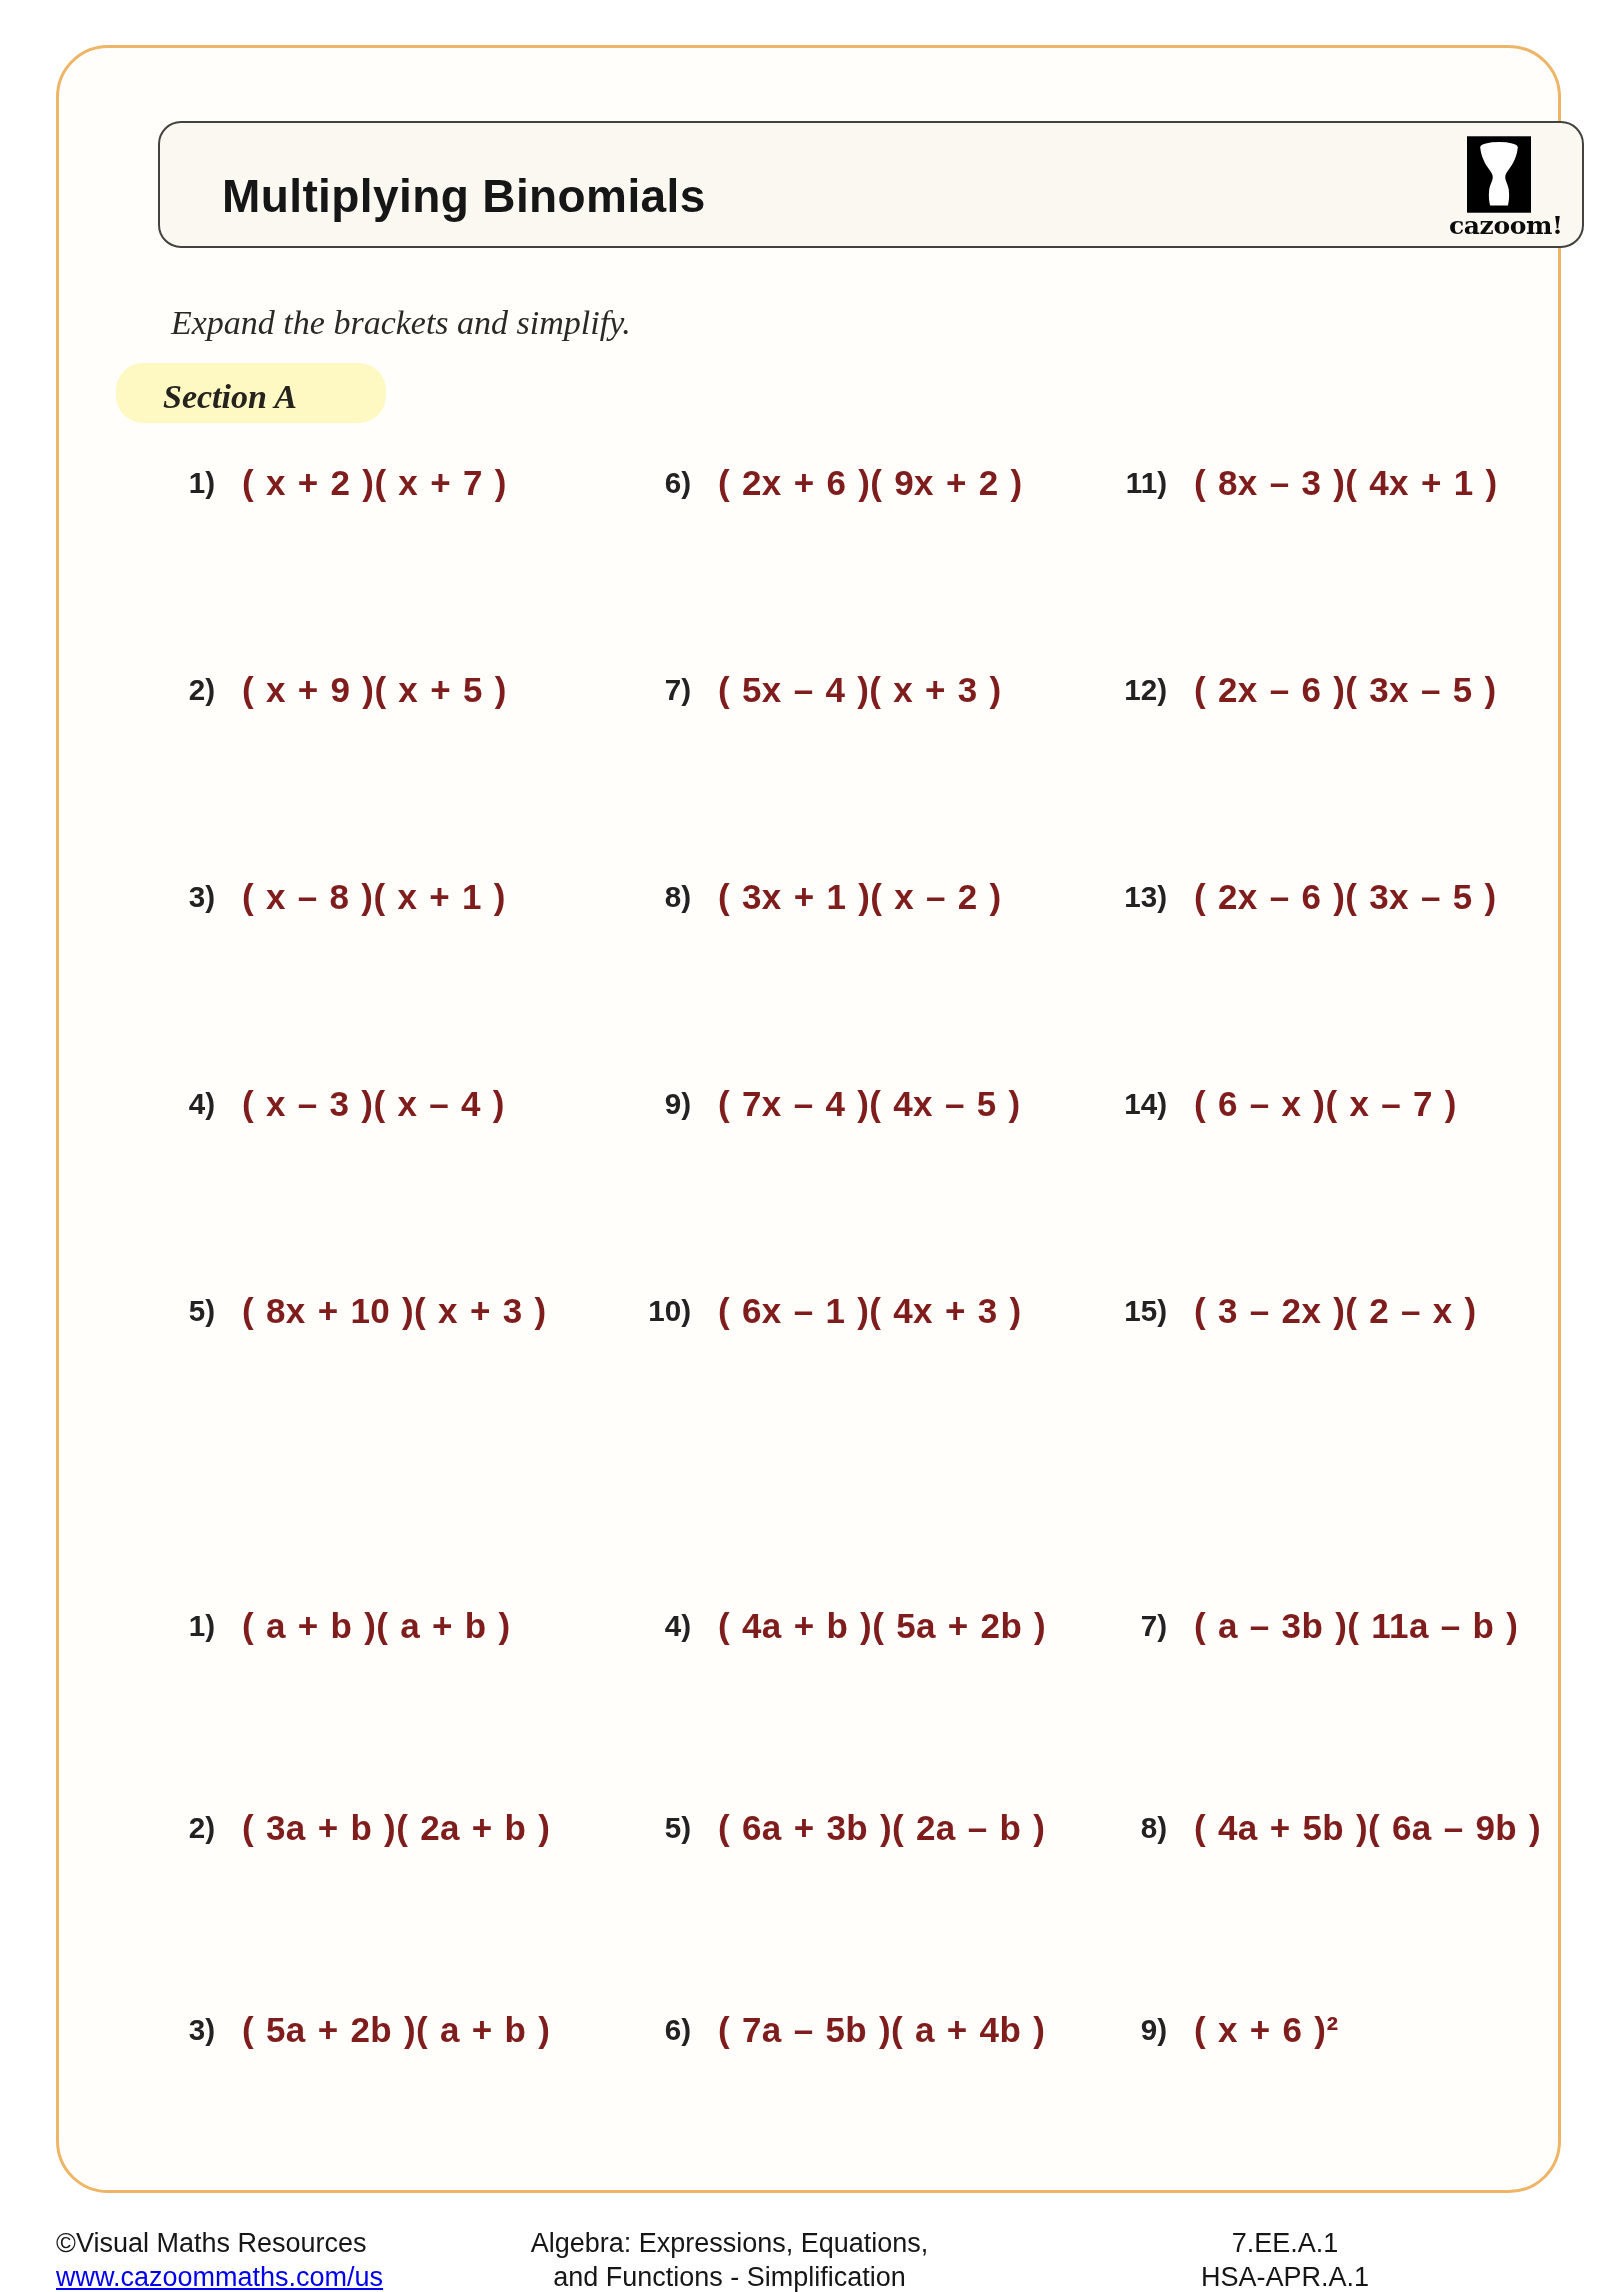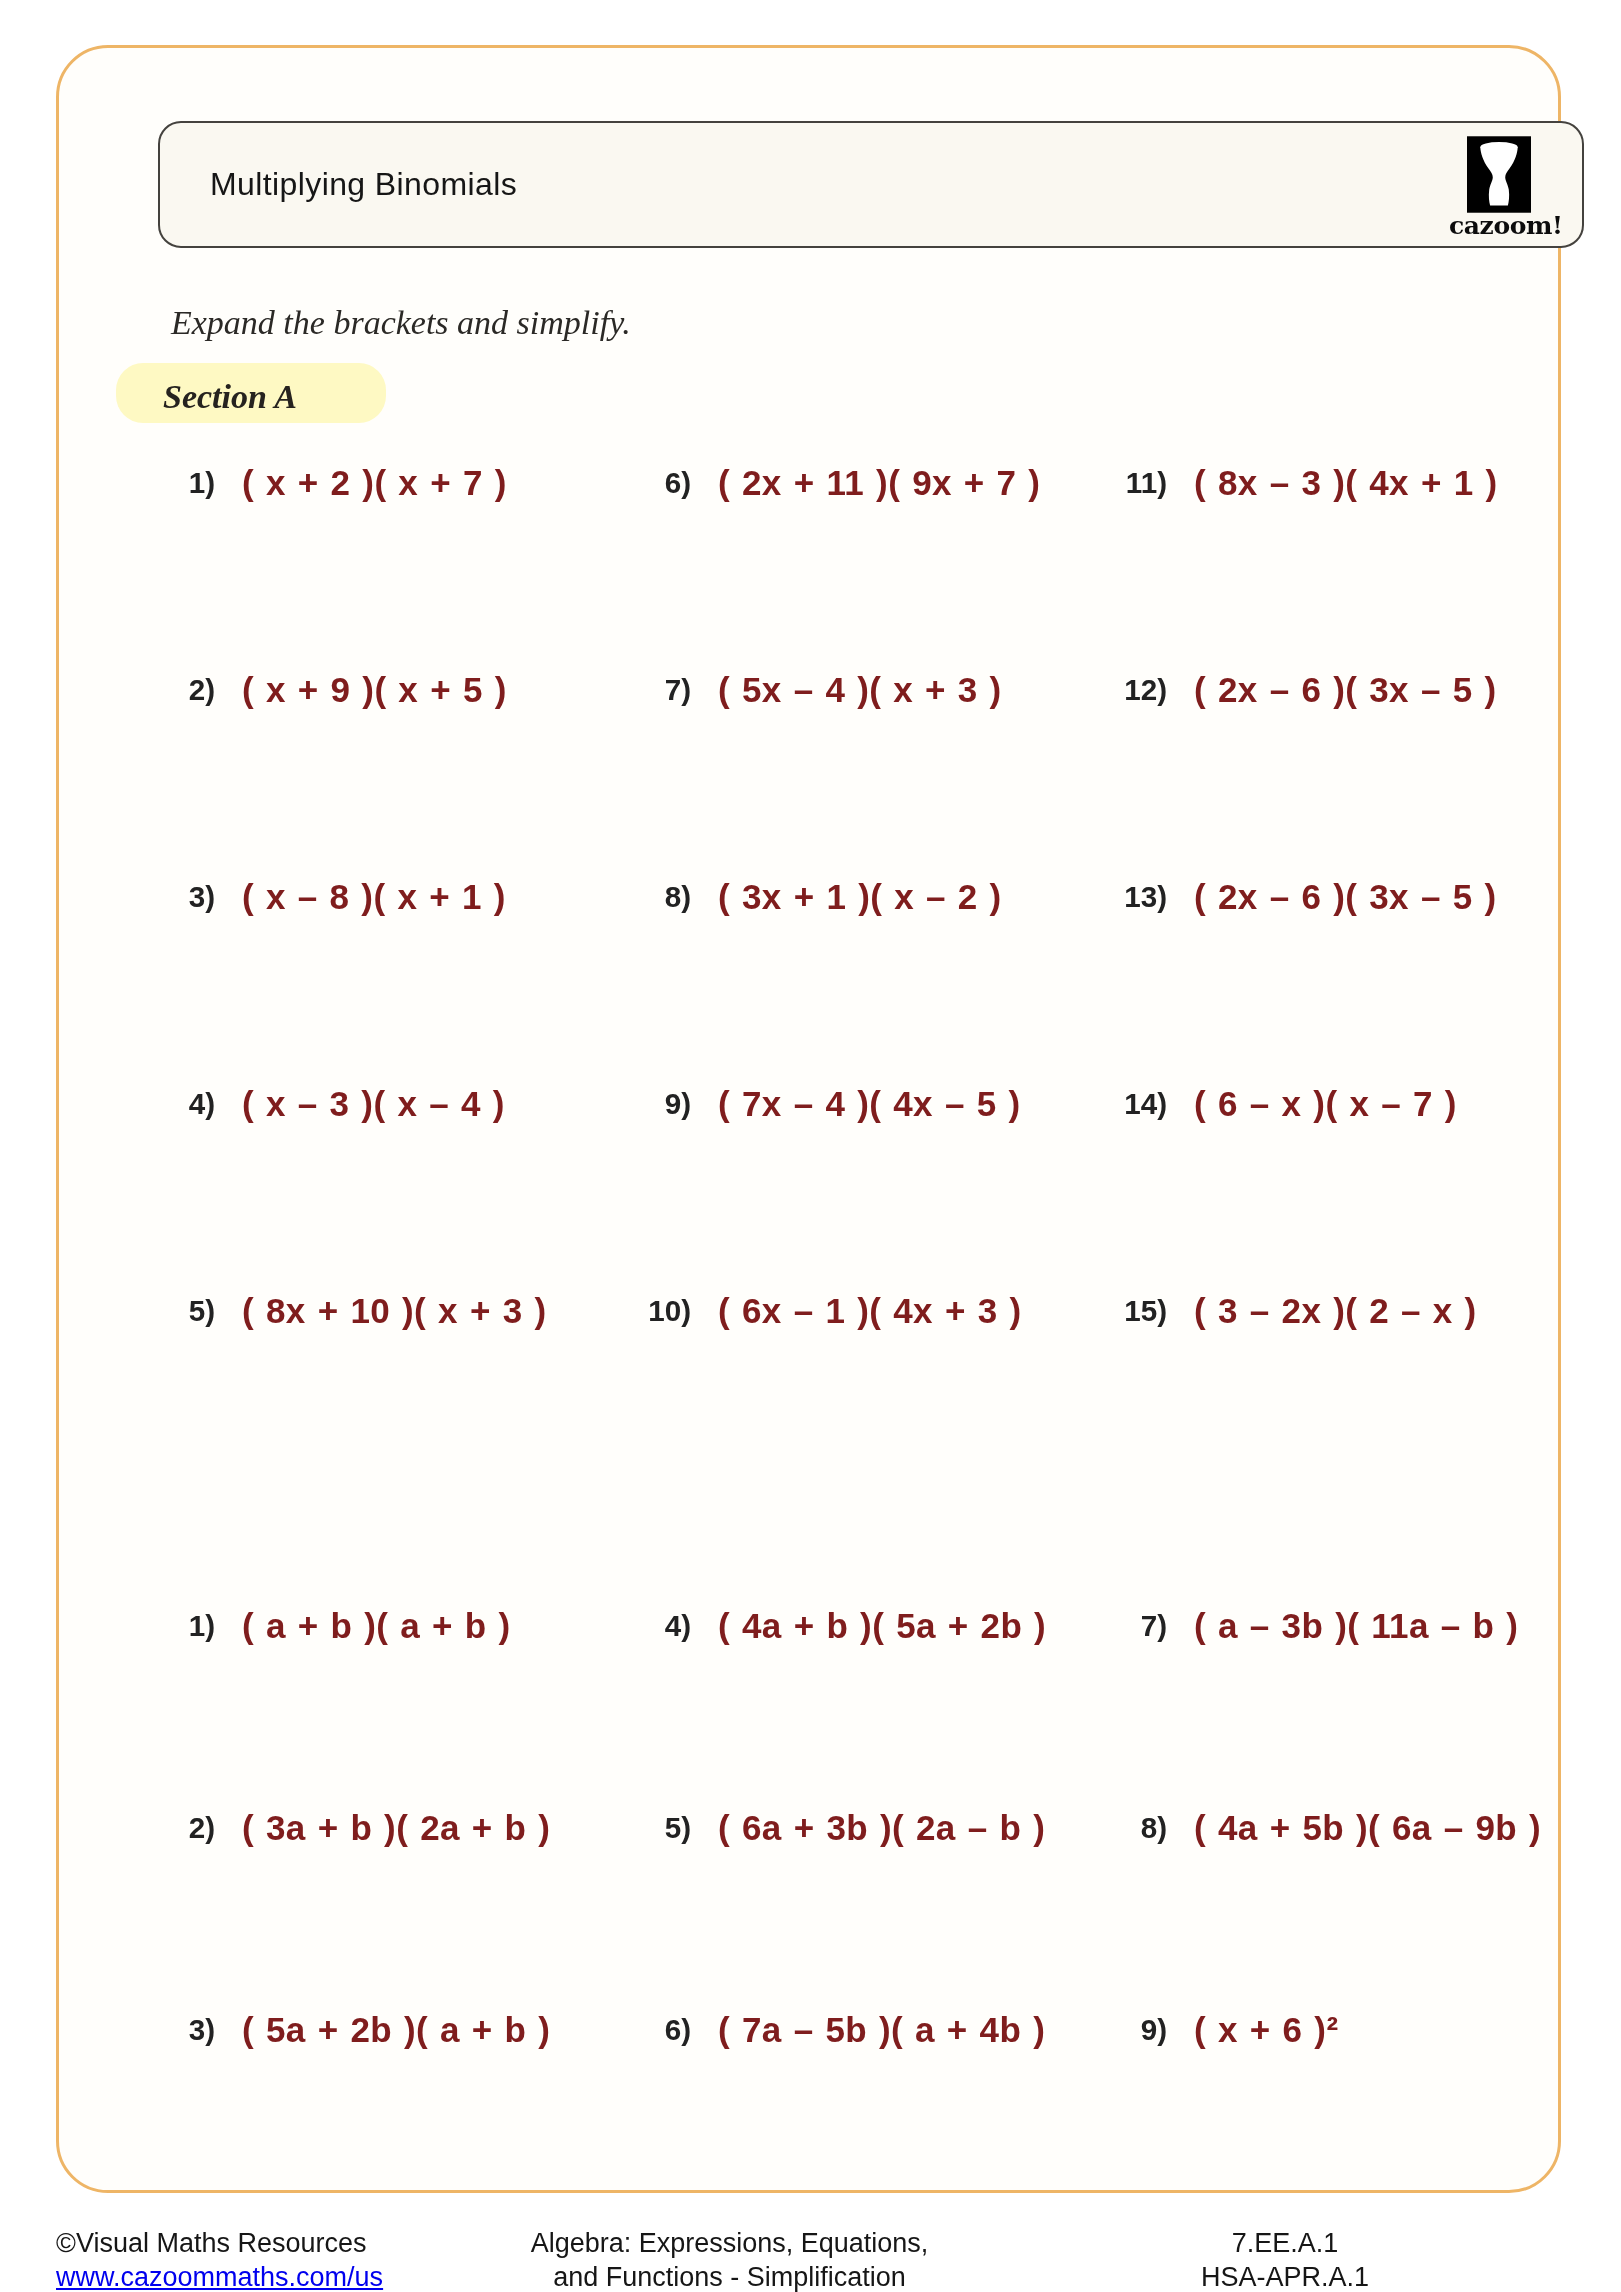--- a/index.html
+++ b/index.html
@@ -28,27 +28,27 @@
   .title-box{
     position:absolute;
     left:99px;top:73px;
     width:1426px;height:127px;
     background:#faf8f1;
     border:2.7px solid #44423e;
     border-radius:23px;
     box-sizing:border-box;
   }
   .title-box h1{
-    margin:0;
+    margin:12px;
     position:absolute;
     left:50px;top:0;
     height:122px;
     line-height:122px;
-    font-size:32px;
-    font-weight:normal;
+    font-size:46px;
+    font-weight:bold;
     letter-spacing:0.4px;
     color:#161616;
     font-family:"Liberation Sans", sans-serif;
   }
   .logo{
     position:absolute;
     right:34px;top:12.5px;
     width:99px;
   }
   .logo-mark{
@@ -198,21 +198,21 @@
       <div class="problem">
           <span class="pnum">4)</span>
           <span class="pexpr">( x – 3 )( x – 4 )</span>
         </div>
       <div class="problem">
           <span class="pnum">5)</span>
           <span class="pexpr">( 8x + 10 )( x + 3 )</span>
         </div>
       <div class="problem">
           <span class="pnum">6)</span>
-          <span class="pexpr">( 2x + 11 )( 9x + 7 )</span>
+          <span class="pexpr">( 2x + 6 )( 9x + 2 )</span>
         </div>
       <div class="problem">
           <span class="pnum">7)</span>
           <span class="pexpr">( 5x – 4 )( x + 3 )</span>
         </div>
       <div class="problem">
           <span class="pnum">8)</span>
           <span class="pexpr">( 3x + 1 )( x – 2 )</span>
         </div>
       <div class="problem">

